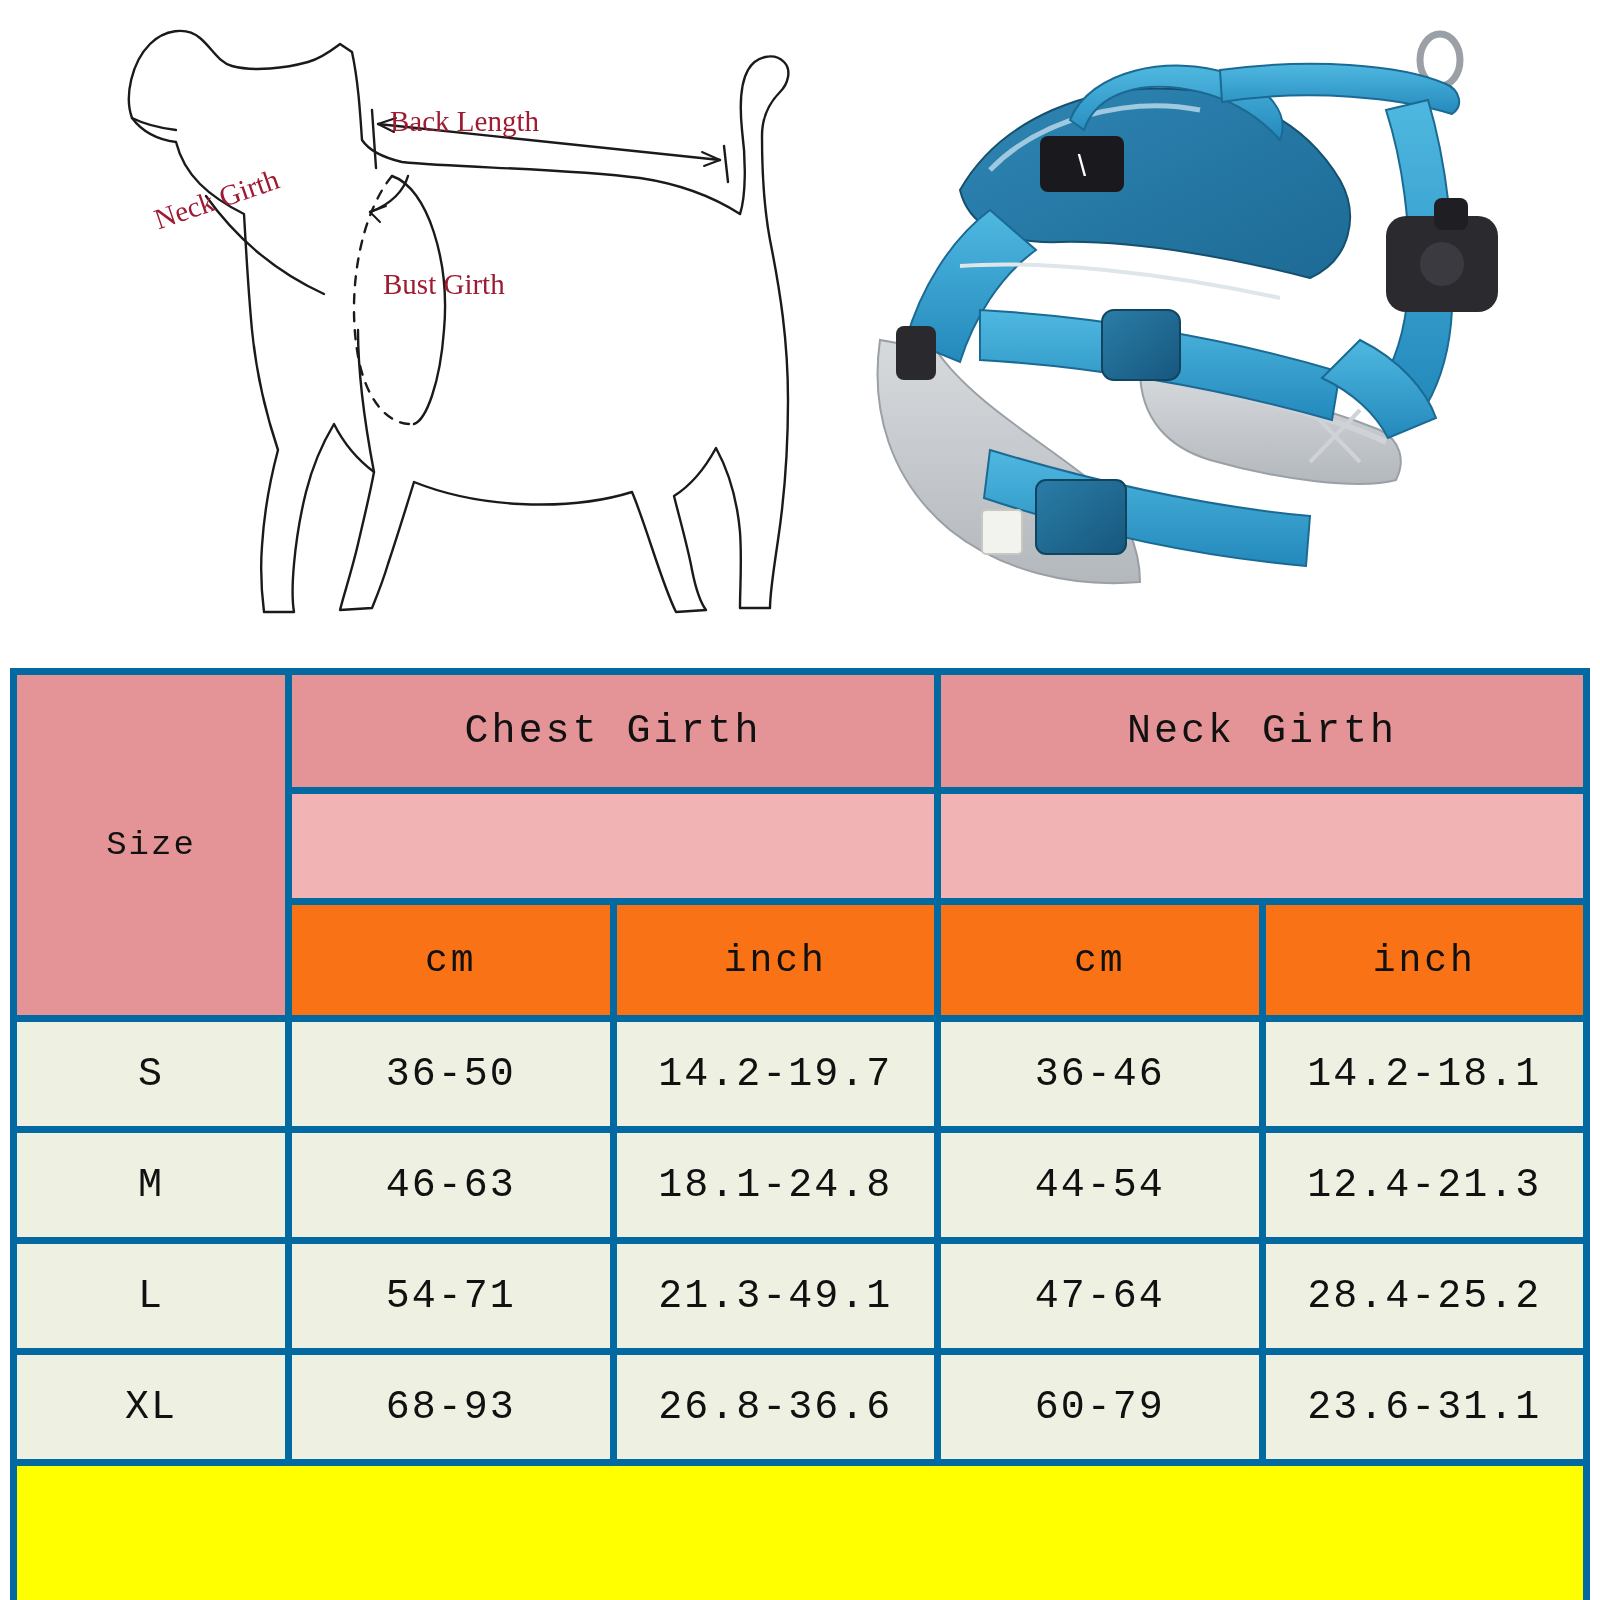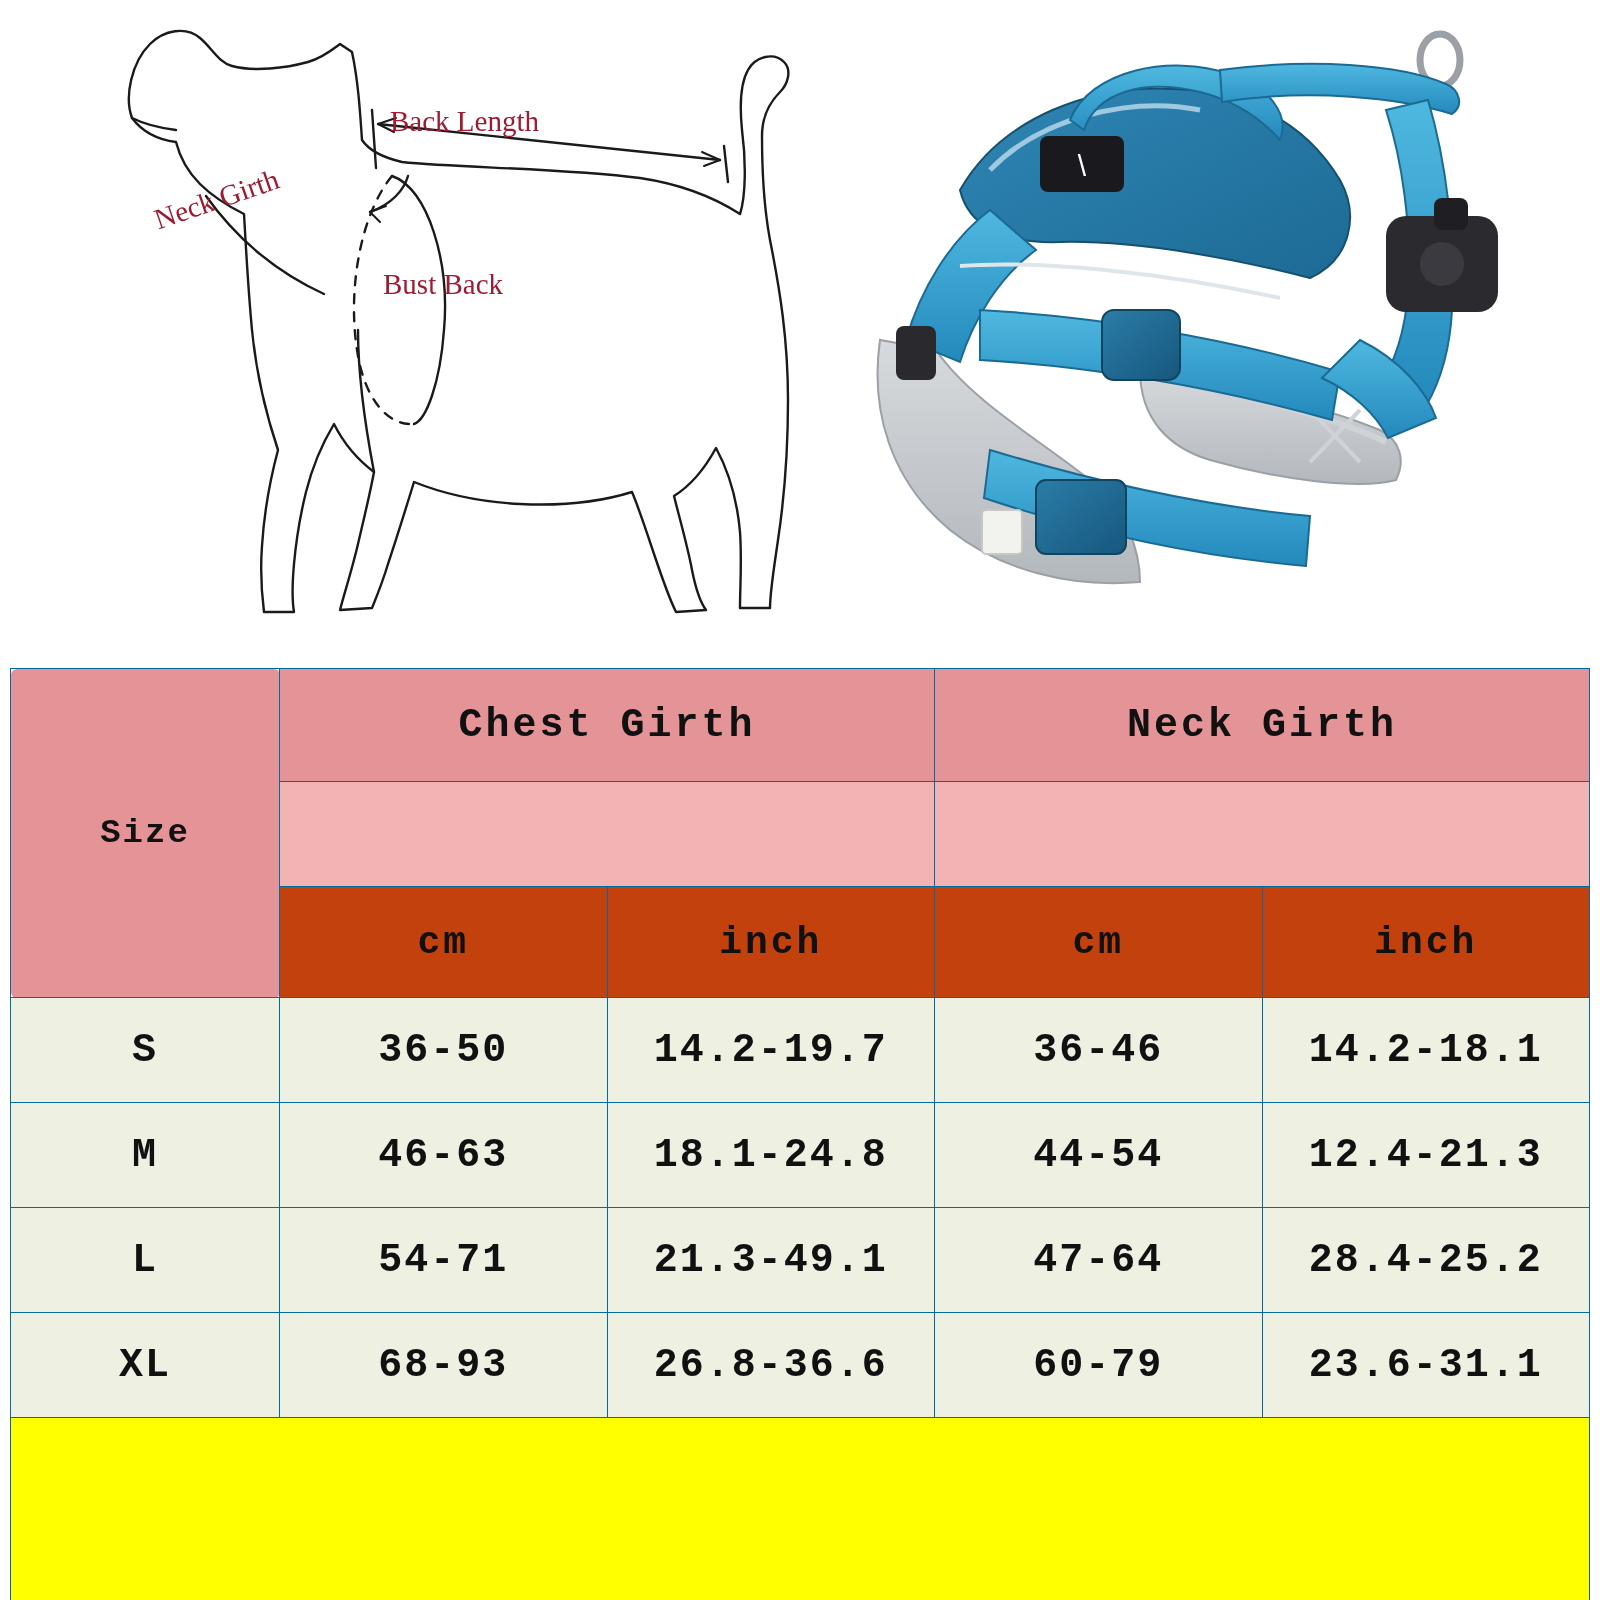--- a/index.html
+++ b/index.html
@@ -71,24 +71,24 @@
   #size-table {
     position: absolute;
     left: 10px;
     top: 668px;
     width: 1580px;
     border-collapse: collapse;
     table-layout: fixed;
     font-family: "Liberation Mono", monospace;
   }
   #size-table td, #size-table th {
-    border: 1px solid #0369a1;
+    border: 7px solid #0369a1;
     text-align: center;
     vertical-align: middle;
-    font-weight: bold;
+    font-weight: normal;
     padding: 0;
   }
 
   .col-size  { width: 268px; }
   .col-q     { width: 288px; }
 
   tr.head-1 td {
     height: 112px;
     background: #e49497;
     font-size: 40px;
@@ -97,21 +97,21 @@
   }
   tr.head-1 td.size-cell { font-size: 34px; letter-spacing: 2px; border-radius: 6px; }
 
   tr.head-2 td {
     height: 104px;
     background: #f2b3b5;
   }
 
   tr.units td {
     height: 110px;
-    background: #c2410c;
+    background: #f97316;
     font-size: 38px;
     letter-spacing: 3px;
     color: #111;
   }
 
   tr.data td {
     height: 104px;
     background: #eef0e2;
     font-size: 40px;
     letter-spacing: 2px;
@@ -202,21 +202,21 @@
         <path d="M680 160 L 662 152 M680 160 L 664 166" stroke-width="2"></path>
 
         <path d="M330 212 C 352 204, 364 190, 368 176"></path>
         <path d="M330 212 L 346 206 M330 212 L 340 222" stroke-width="2"></path>
       </g>
     </svg>
   </div>
 
   <span class="dim-label" id="label-back-length">Back Length</span>
   <span class="dim-label" id="label-neck-girth">Neck Girth</span>
-  <span class="dim-label" id="label-bust-girth">Bust Back</span>
+  <span class="dim-label" id="label-bust-girth">Bust Girth</span>
 
   <div id="product-photo">
     <svg width="700" height="650" viewBox="0 0 700 650" xmlns="http://www.w3.org/2000/svg">
       <defs>
         <linearGradient id="gLight" x1="0" y1="0" x2="0" y2="1">
           <stop offset="0%" stop-color="#4fb8e0"></stop>
           <stop offset="100%" stop-color="#2389bc"></stop>
         </linearGradient>
         <linearGradient id="gDark" x1="0" y1="0" x2="1" y2="1">
           <stop offset="0%" stop-color="#2a7da8"></stop>

